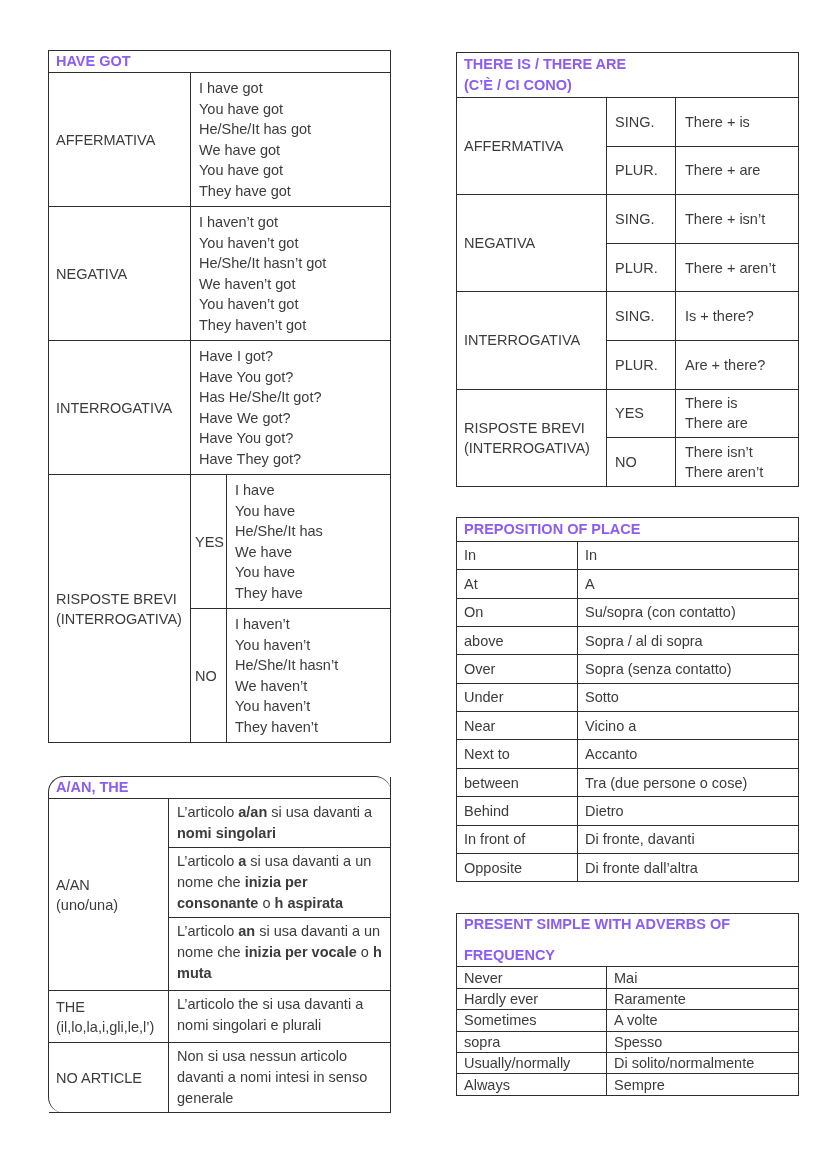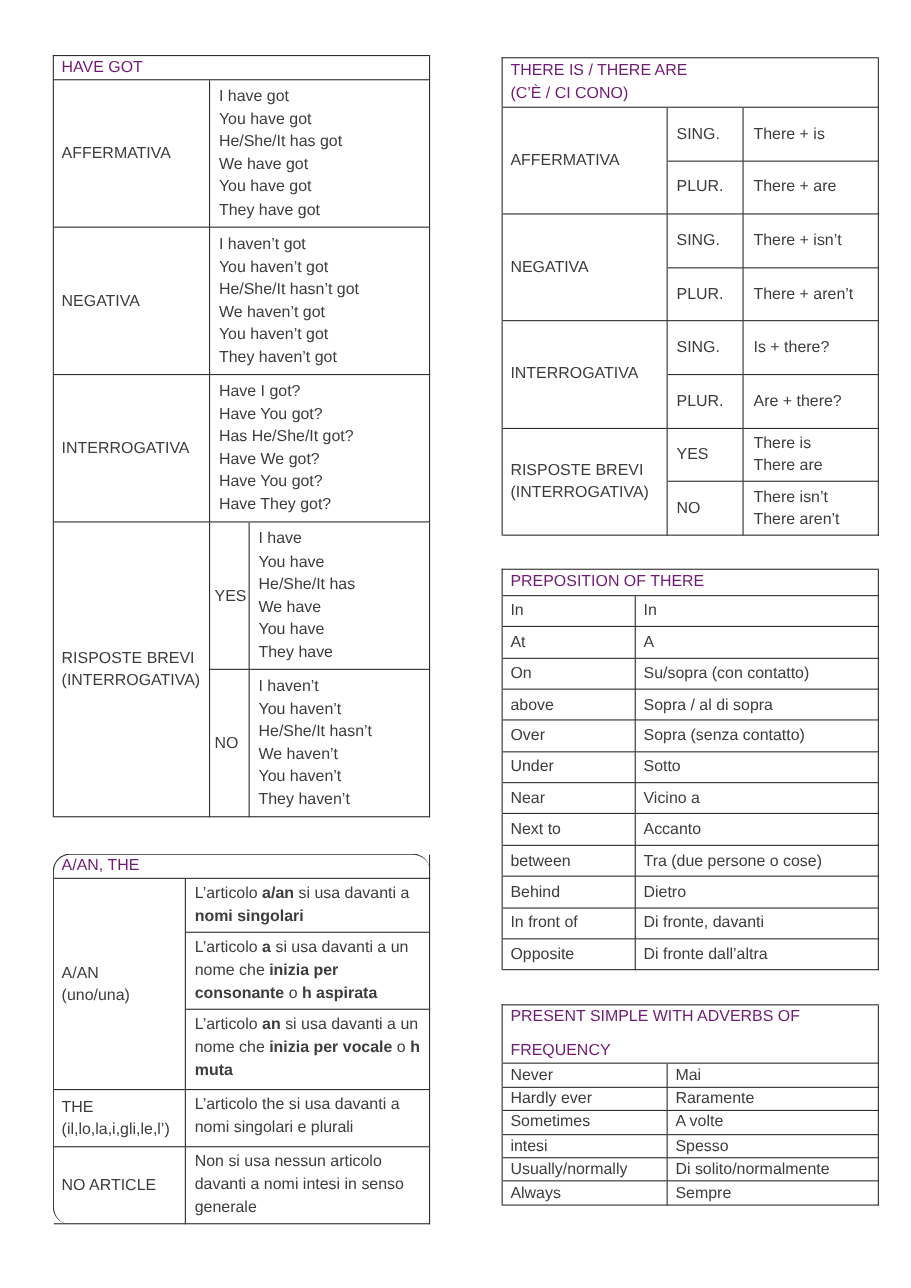--- a/index.html
+++ b/index.html
@@ -17,22 +17,22 @@
   }
   .tr{display:flex;}
   .cell{
     border-right:1.5px solid #2e2e2e;border-bottom:1.5px solid #2e2e2e;
     box-sizing:border-box;min-width:0;
   }
   .grow{flex:1 1 auto;}
   .subcol{display:flex;flex-direction:column;flex:1 1 auto;min-width:0;}
 
   .title-cell{
-    color:#701a75;line-height:19px;padding:1px 7px;
-    display:flex;flex-direction:column;justify-content:center;
+    color:#8b5cf6;line-height:19px;padding:1px 7px;
+    display:flex;flex-direction:column;justify-content:center;font-weight:bold;
   }
   .t-title{min-height:21px;}
   .ti-title{min-height:44px;line-height:21px;}
   .prep-title{min-height:24px;}
   .freq-title{min-height:41px;line-height:19px;gap:12px;}
 
   .label{
     display:flex;align-items:center;padding:4px 7px;
     white-space:pre-line;line-height:20px;
   }
@@ -241,21 +241,21 @@
             <div class="cell ti-key">NO</div>
             <div class="cell ti-val grow">There isn’t
 There aren’t</div>
           </div>
         </div>
       </div>
     </section>
 
     <section class="tbl prep-tbl">
       <div class="tr">
-        <div class="cell title-cell prep-title grow">PREPOSITION OF THERE</div>
+        <div class="cell title-cell prep-title grow">PREPOSITION OF PLACE</div>
       </div>
       <div class="tr prep-row">
         <div class="cell prep-cell prep-en">In</div>
         <div class="cell prep-cell grow">In</div>
       </div>
       <div class="tr prep-row">
         <div class="cell prep-cell prep-en">At</div>
         <div class="cell prep-cell grow">A</div>
       </div>
       <div class="tr prep-row">
@@ -313,21 +313,21 @@
       </div>
       <div class="tr freq-row">
         <div class="cell freq-cell freq-en">Hardly ever</div>
         <div class="cell freq-cell grow">Raramente</div>
       </div>
       <div class="tr freq-row">
         <div class="cell freq-cell freq-en">Sometimes</div>
         <div class="cell freq-cell grow">A volte</div>
       </div>
       <div class="tr freq-row">
-        <div class="cell freq-cell freq-en">intesi</div>
+        <div class="cell freq-cell freq-en">sopra</div>
         <div class="cell freq-cell grow">Spesso</div>
       </div>
       <div class="tr freq-row">
         <div class="cell freq-cell freq-en">Usually/normally</div>
         <div class="cell freq-cell grow">Di solito/normalmente</div>
       </div>
       <div class="tr freq-row">
         <div class="cell freq-cell freq-en">Always</div>
         <div class="cell freq-cell grow">Sempre</div>
       </div>

